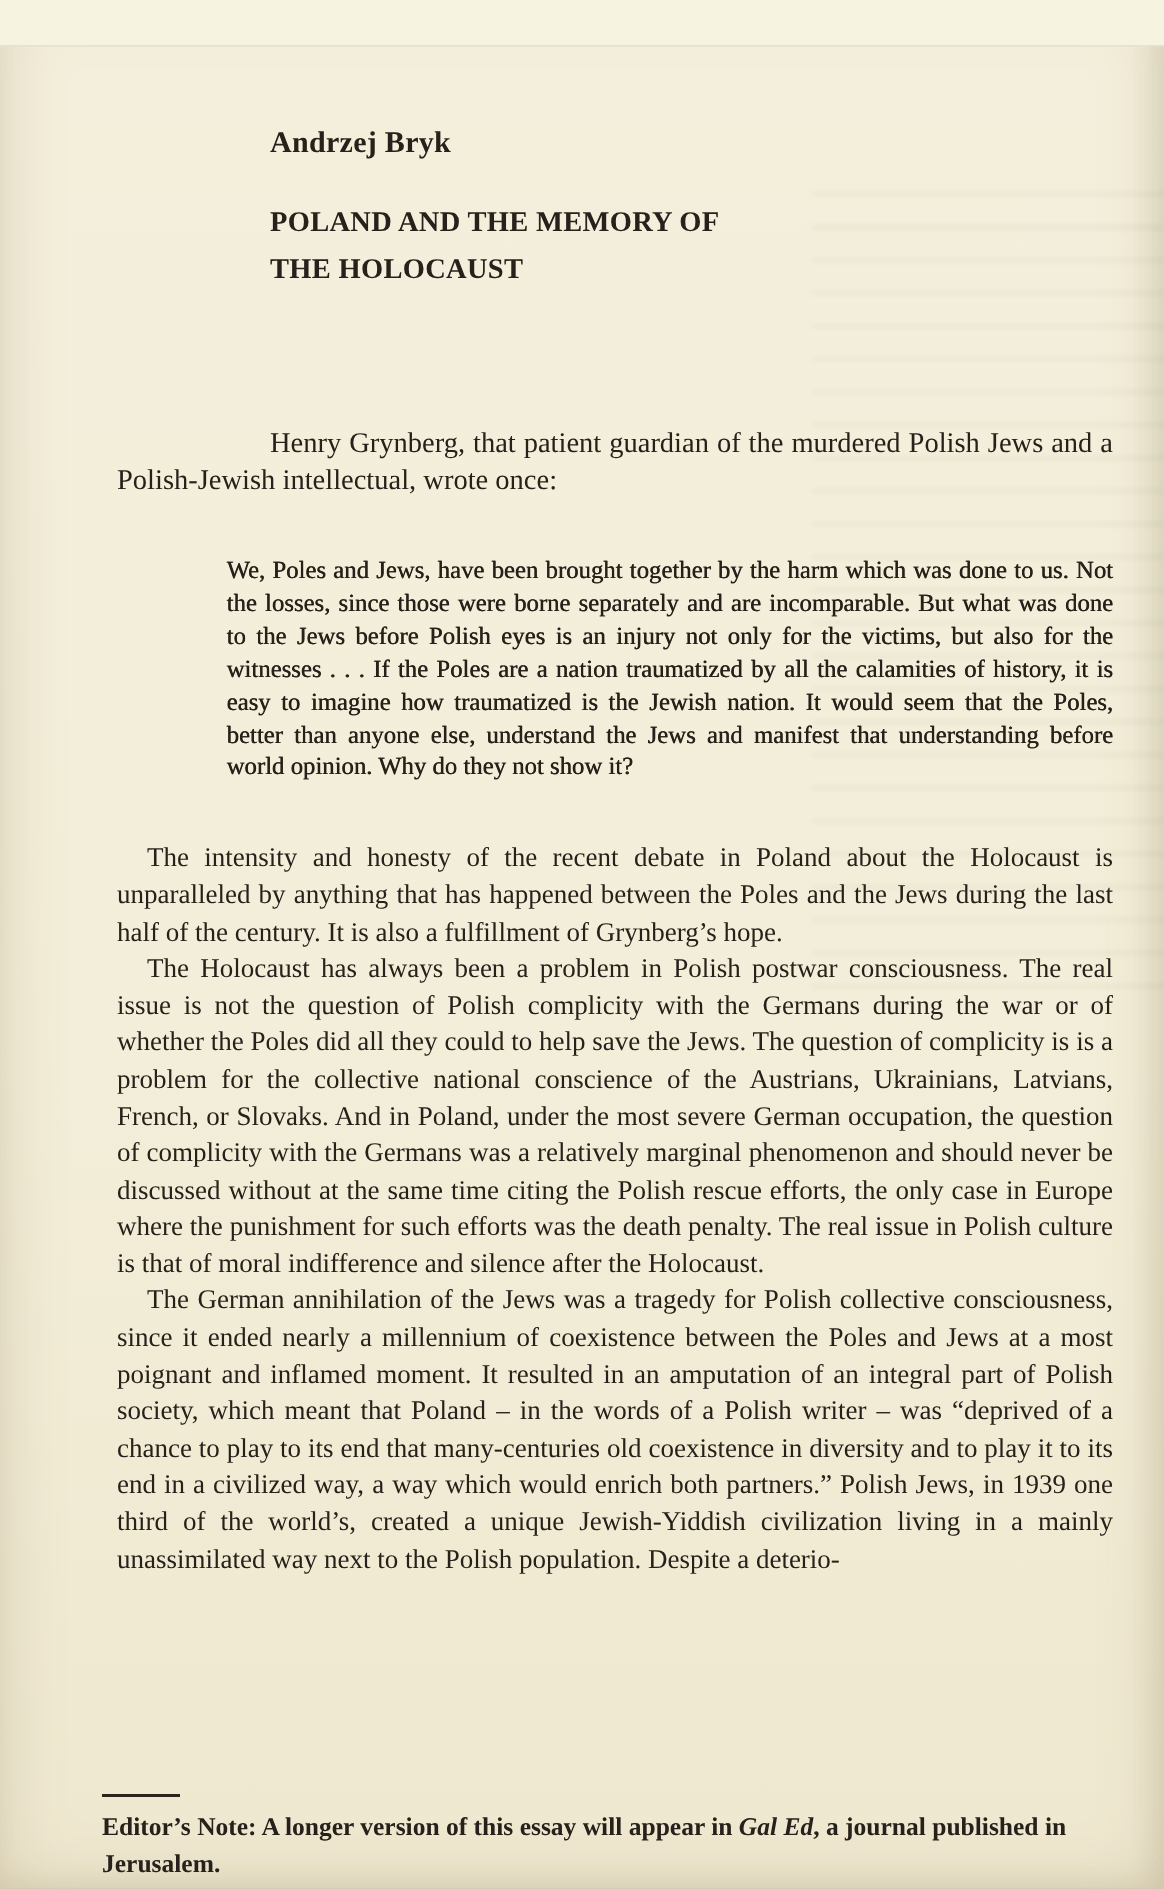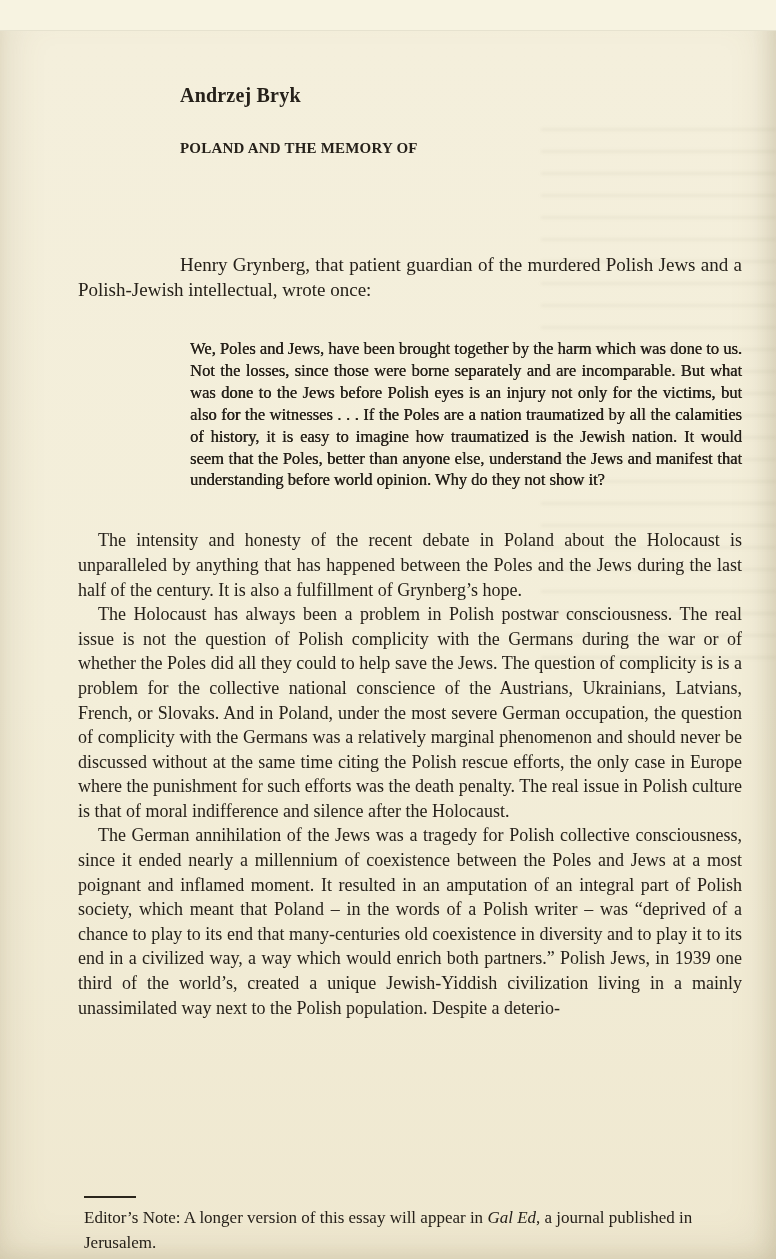--- a/index.html
+++ b/index.html
@@ -48,51 +48,52 @@
   }
   .author {
     margin: 84px 0 0 102px;
     font-weight: bold;
     font-size: 20px;
     letter-spacing: 0.2px;
   }
   .title {
     margin: 26px 0 0 102px;
     font-weight: bold;
-    font-size: 15px;
+    font-size: 19px;
     line-height: 31px;
     letter-spacing: 0.2px;
   }
   p { margin: 0; }
   .intro {
     margin-top: 88px;
     font-size: 19px;
     line-height: 25px;
     text-align: justify;
     text-indent: 102px;
   }
   .quote {
-    margin: 36px 0 0 112px;
+    margin: 36px 0 0 73px;
     font-size: 16.5px;
     line-height: 21.9px;
     text-align: justify;
     text-shadow: 0.3px 0 0 currentColor; 
   }
   .para {
     font-size: 18px;
     line-height: 24.6px;
     text-align: justify;
     text-indent: 20px;
   }
   .para.first { margin-top: 37px; }
   .footnote {
     position: absolute;
-    left: 84px;
+    left: 68px;
     right: 40px;
     top: 1196px;
+    font-weight: bold;
   }
   .rule {
     width: 52px;
     border-top: 2px solid #2a251c;
     margin-bottom: 7px;
   }
   .fn-text {
     font-size: 17px;
     line-height: 25px;
     text-align: left;
@@ -103,20 +104,21 @@
 <body>
 
 <div class="scan">
   <div class="bleed"></div>
 
   <div class="content">
     <div class="author">Andrzej Bryk</div>
 
     <div class="title">
       <span>POLAND AND THE MEMORY OF</span><br>
+      <span>THE HOLOCAUST</span>
     </div>
 
     <p class="intro">Henry Grynberg, that patient guardian of the murdered Polish Jews and a Polish-Jewish intellectual, wrote once:</p>
 
     <blockquote class="quote">We, Poles and Jews, have been brought together by the harm which was done to us. Not the losses, since those were borne separately and are incomparable. But what was done to the Jews before Polish eyes is an injury not only for the victims, but also for the witnesses . . . If the Poles are a nation traumatized by all the calamities of history, it is easy to imagine how traumatized is the Jewish nation. It would seem that the Poles, better than anyone else, understand the Jews and manifest that understanding before world opinion. Why do they not show it?</blockquote>
 
     <p class="para first">The intensity and honesty of the recent debate in Poland about the Holocaust is unparalleled by anything that has happened between the Poles and the Jews during the last half of the century. It is also a fulfillment of Grynberg’s hope.</p>
 
     <p class="para">The Holocaust has always been a problem in Polish postwar consciousness. The real issue is not the question of Polish complicity with the Germans during the war or of whether the Poles did all they could to help save the Jews. The question of complicity is is a problem for the collective national conscience of the Austrians, Ukrainians, Latvians, French, or Slovaks. And in Poland, under the most severe German occupation, the question of complicity with the Germans was a relatively marginal phenomenon and should never be discussed without at the same time citing the Polish rescue efforts, the only case in Europe where the punishment for such efforts was the death penalty. The real issue in Polish culture is that of moral indifference and silence after the Holocaust.</p>
 

